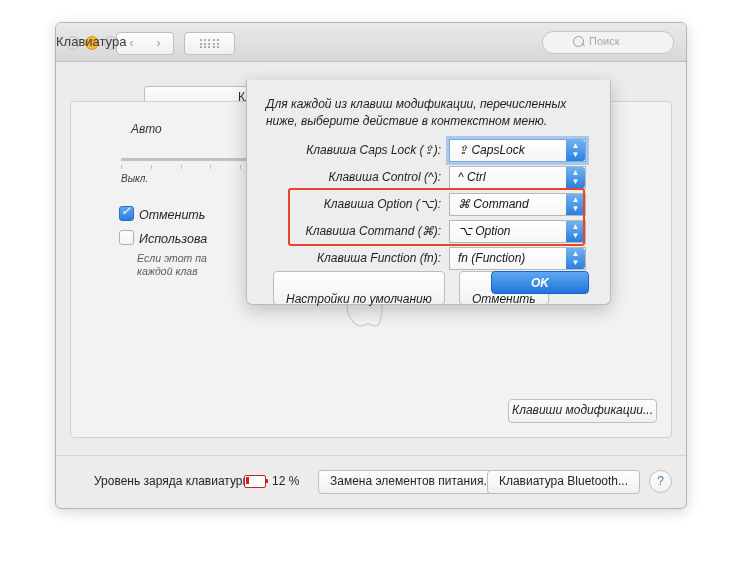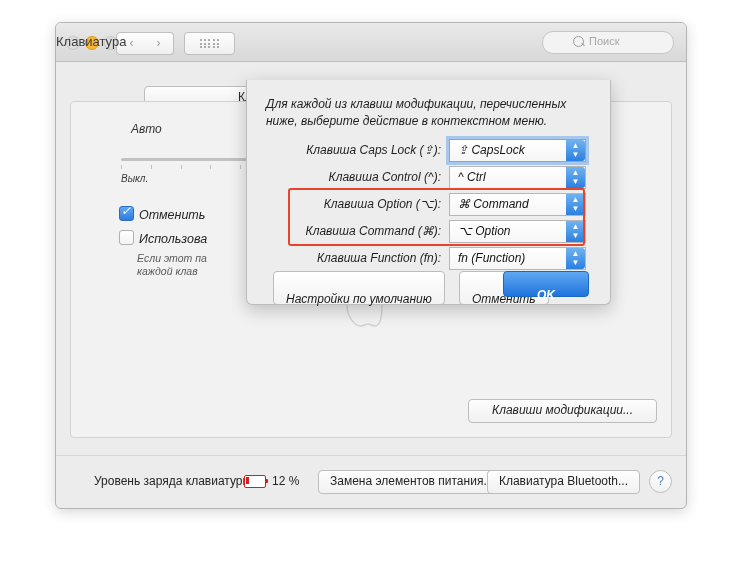--- a/index.html
+++ b/index.html
@@ -224,21 +224,21 @@
     color: #5b5b5b;
     width: 520px;
     line-height: 13px;
     white-space: nowrap;
   }
 
   #mod-btn {
     position: absolute;
     right: 14px; bottom: 14px;
     height: 22px;
-    padding: 0 23px;
+    padding: 0 3px;
     background: linear-gradient(#fefefe, #f0f0f0);
     border: 1px solid #bebebe;
     border-radius: 4px;
     font-size: 12px;
     color: #232323;
     line-height: 21px;
   }
 
   
   #bottombar {
@@ -458,26 +458,26 @@
     color: #1a1a1a;
   }
   #btn-cancel {
     left: 212px;
     background: linear-gradient(#ffffff, #f2f2f2);
     border: 1px solid #bcbcbc;
     color: #1a1a1a;
   }
   #btn-ok {
     right: 21px;
-    width: 86px;
+    width: 98px;
     background: linear-gradient(#60a8f2, #1f74dc);
     border: 1px solid #1a66c4;
     color: #ffffff;
     font-weight: bold;
-    padding: 12px;
+    padding: 0;
   }
 </style>
 </head>
 <body>
 
 <div id="window">
 
   <div id="titlebar">
     <div class="traffic" id="tl-close"></div>
     <div class="traffic" id="tl-min"></div>

